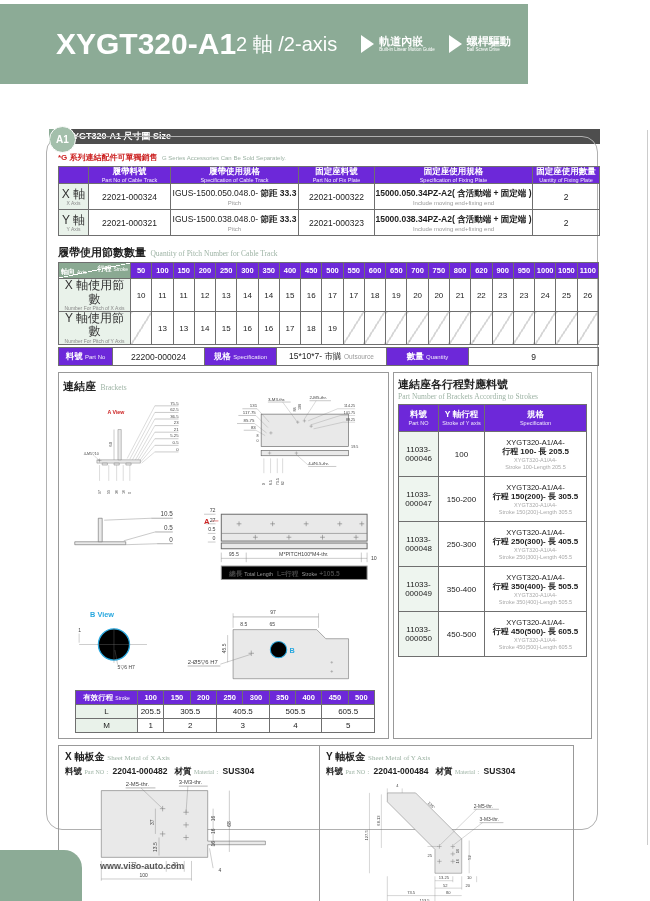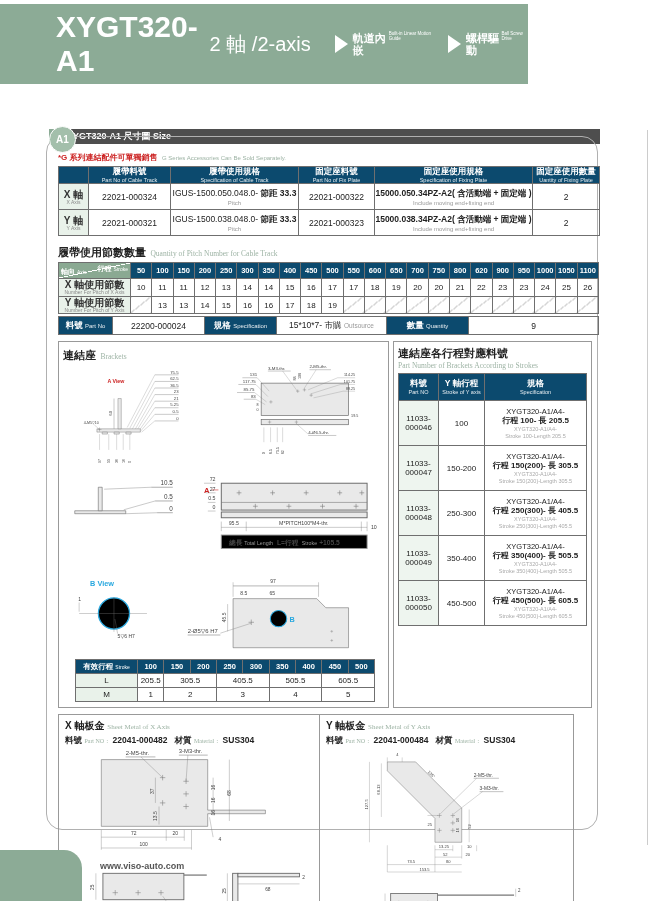--- a/index.html
+++ b/index.html
@@ -3,41 +3,41 @@
 <meta charset="utf-8">
 <style>
   html,body{margin:0;padding:0;}
   body{width:650px;height:901px;position:relative;background:#fff;font-family:"Liberation Sans",sans-serif;color:#222;overflow:hidden;}
   .banner{position:absolute;left:0;top:4px;width:528px;height:80px;background:#8cab96;display:flex;align-items:center;padding-left:48px;box-sizing:border-box;}
   .banner .model{font-size:30px;font-weight:bold;color:#fff;letter-spacing:0;margin-left:8px;}
   .banner .axis{font-size:20px;color:#fff;margin-left:0;white-space:nowrap;}
   .badges{display:flex;gap:14px;margin-left:24px;}
   .badge{display:flex;align-items:center;gap:5px;}
   .badge .tri{width:0;height:0;border-top:9px solid transparent;border-bottom:9px solid transparent;border-left:13px solid #fff;}
-  .badge .bt{display:flex;flex-direction:row;line-height:1.1;}
+  .badge .bt{display:flex;flex-direction:column;line-height:1.1;}
   .badge .bzh{font-size:11px;font-weight:bold;color:#fff;}
   .badge .ben{font-size:4.5px;color:#fff;}
   .secbar{position:absolute;left:49px;top:129px;width:551px;height:15px;display:flex;}
   .secbar .sq{width:10px;background:#8cab96;}
   .secbar .bar{flex:1;background:#4e4e4e;color:#fff;font-size:9px;font-weight:bold;line-height:15px;padding-left:8px;}
   .outer{position:absolute;left:46px;top:136px;width:552px;height:694px;border:1px solid #b0b0b0;border-radius:16px;box-sizing:border-box;}
   .a1badge{position:absolute;left:2px;top:-11px;width:25px;height:25px;border-radius:50%;background:#a3bfab;border:1.5px solid #fff;color:#fff;font-size:10px;font-weight:bold;display:flex;align-items:center;justify-content:center;}
   .content{position:absolute;left:11px;top:6px;width:541px;}
   .titlerow{display:flex;align-items:baseline;justify-content:space-between;margin:3px 0 2px 0;}
   .t-zh{font-size:11px;font-weight:bold;color:#222;}
   .t-en{font-size:7.5px;color:#9db3a4;font-weight:normal;font-family:"Liberation Serif",serif;}
   .note .nzh{font-size:8px;font-weight:bold;color:#cc2222;}
   .note .nen{font-size:6px;color:#9db3a4;}
   table{border-collapse:collapse;}
   th,td{border:1px solid #6f6f6f;padding:0;}
-  .gh{background:#0c4a6e;color:#fff;text-align:center;vertical-align:middle;}
+  .gh{background:#6d28d9;color:#fff;text-align:center;vertical-align:middle;}
   .gh .hzh{display:block;font-size:8.5px;font-weight:bold;line-height:1.15;}
   .gh .hen{display:block;font-size:5.5px;font-weight:normal;opacity:.9;line-height:1.2;}
   .lab{background:#e9f2ea;text-align:center;vertical-align:middle;}
-  .lab .hzh{display:block;font-size:10px;font-weight:bold;line-height:1.1;color:#333;}
+  .lab .hzh{display:block;font-size:12px;font-weight:normal;line-height:1.1;color:#333;}
   .lab .hen{display:block;font-size:5px;color:#888;line-height:1.1;}
   .tbl1{width:541px;table-layout:fixed;}
   .tbl1 td{text-align:center;vertical-align:middle;font-size:8.5px;}
   .tbl1 .spec .pz{font-weight:bold;}
   .tbl1 .sub{display:block;font-size:6px;color:#999;line-height:1.1;}
   .tbl2{width:541px;table-layout:fixed;margin-top:2px;}
   .tbl2 th,.tbl2 td{height:15px;text-align:center;font-size:8px;}
   .tbl2 .gh{font-size:7.5px;font-weight:bold;}
   .corner{background:#8aa992;position:relative;height:17px;}
   .corner:before{content:"";position:absolute;left:0;top:0;right:0;bottom:0;background:linear-gradient(to bottom right,transparent 48.5%,#fff 48.5%,#fff 51.5%,transparent 51.5%);}

